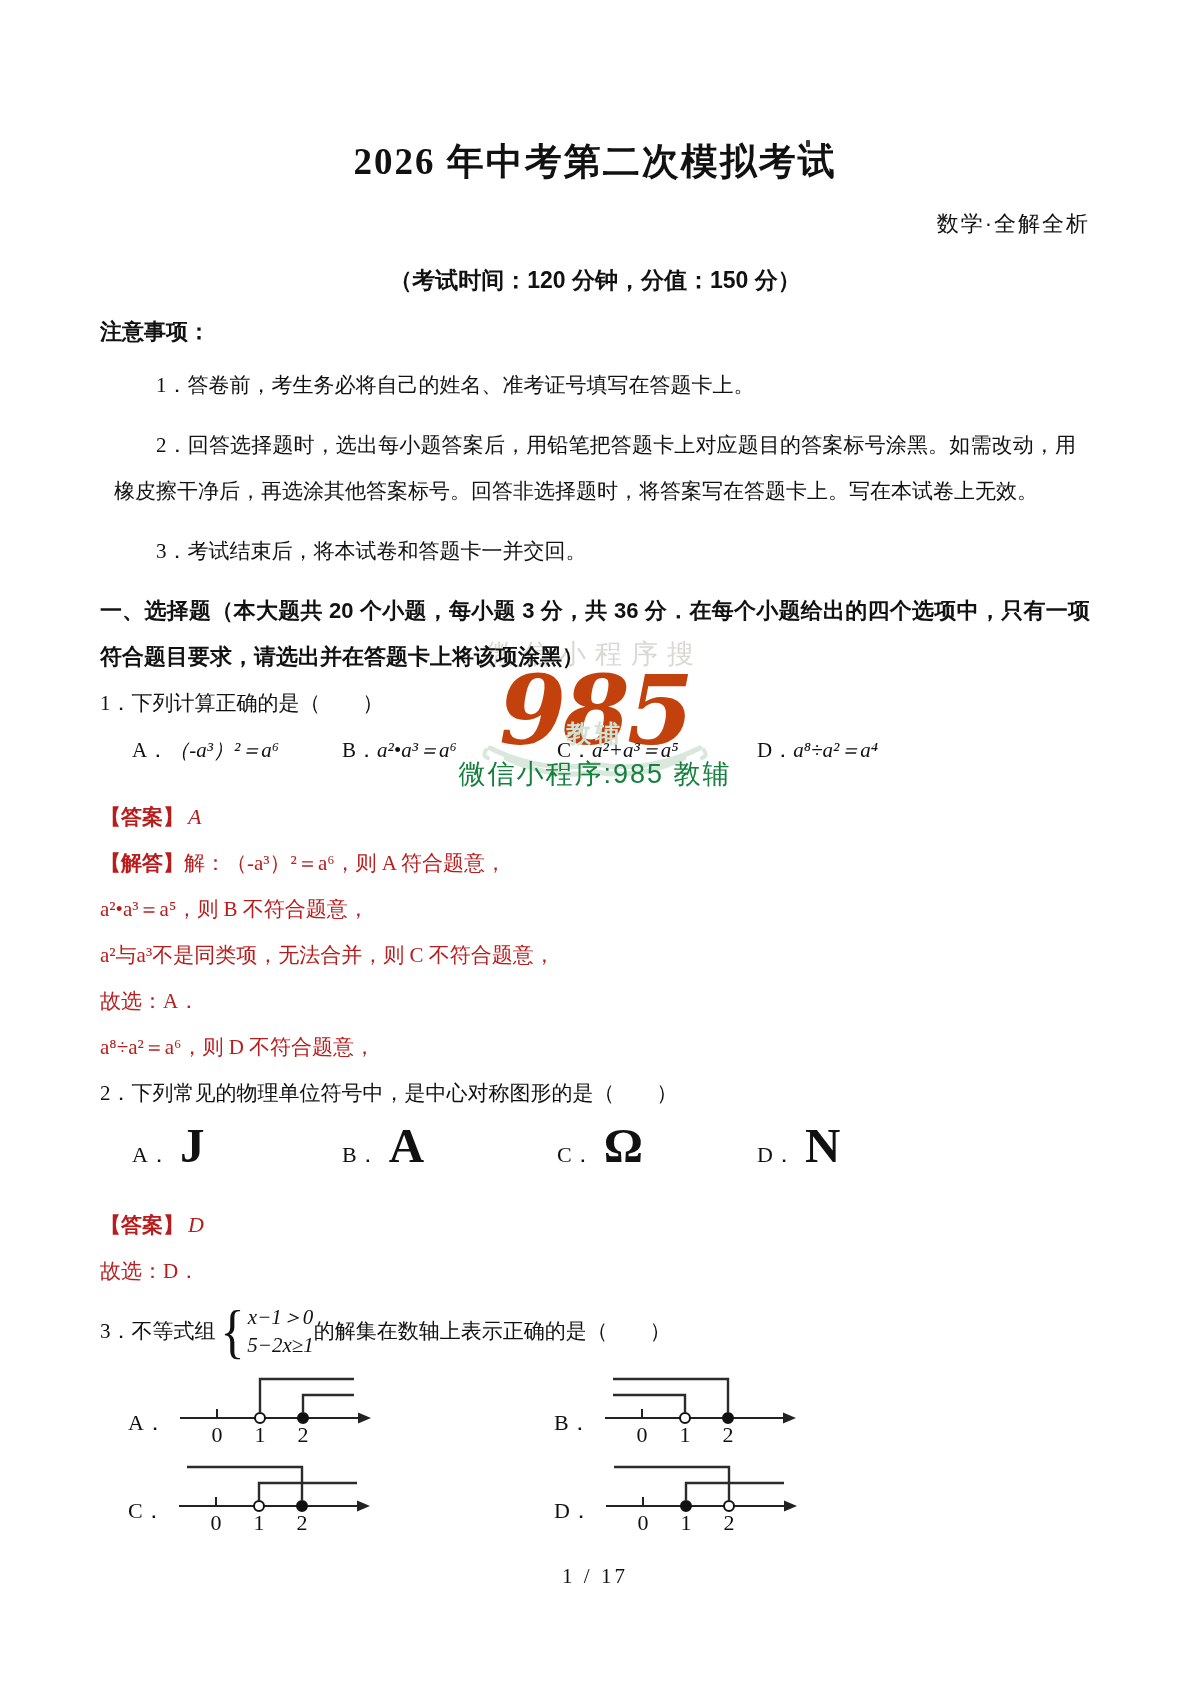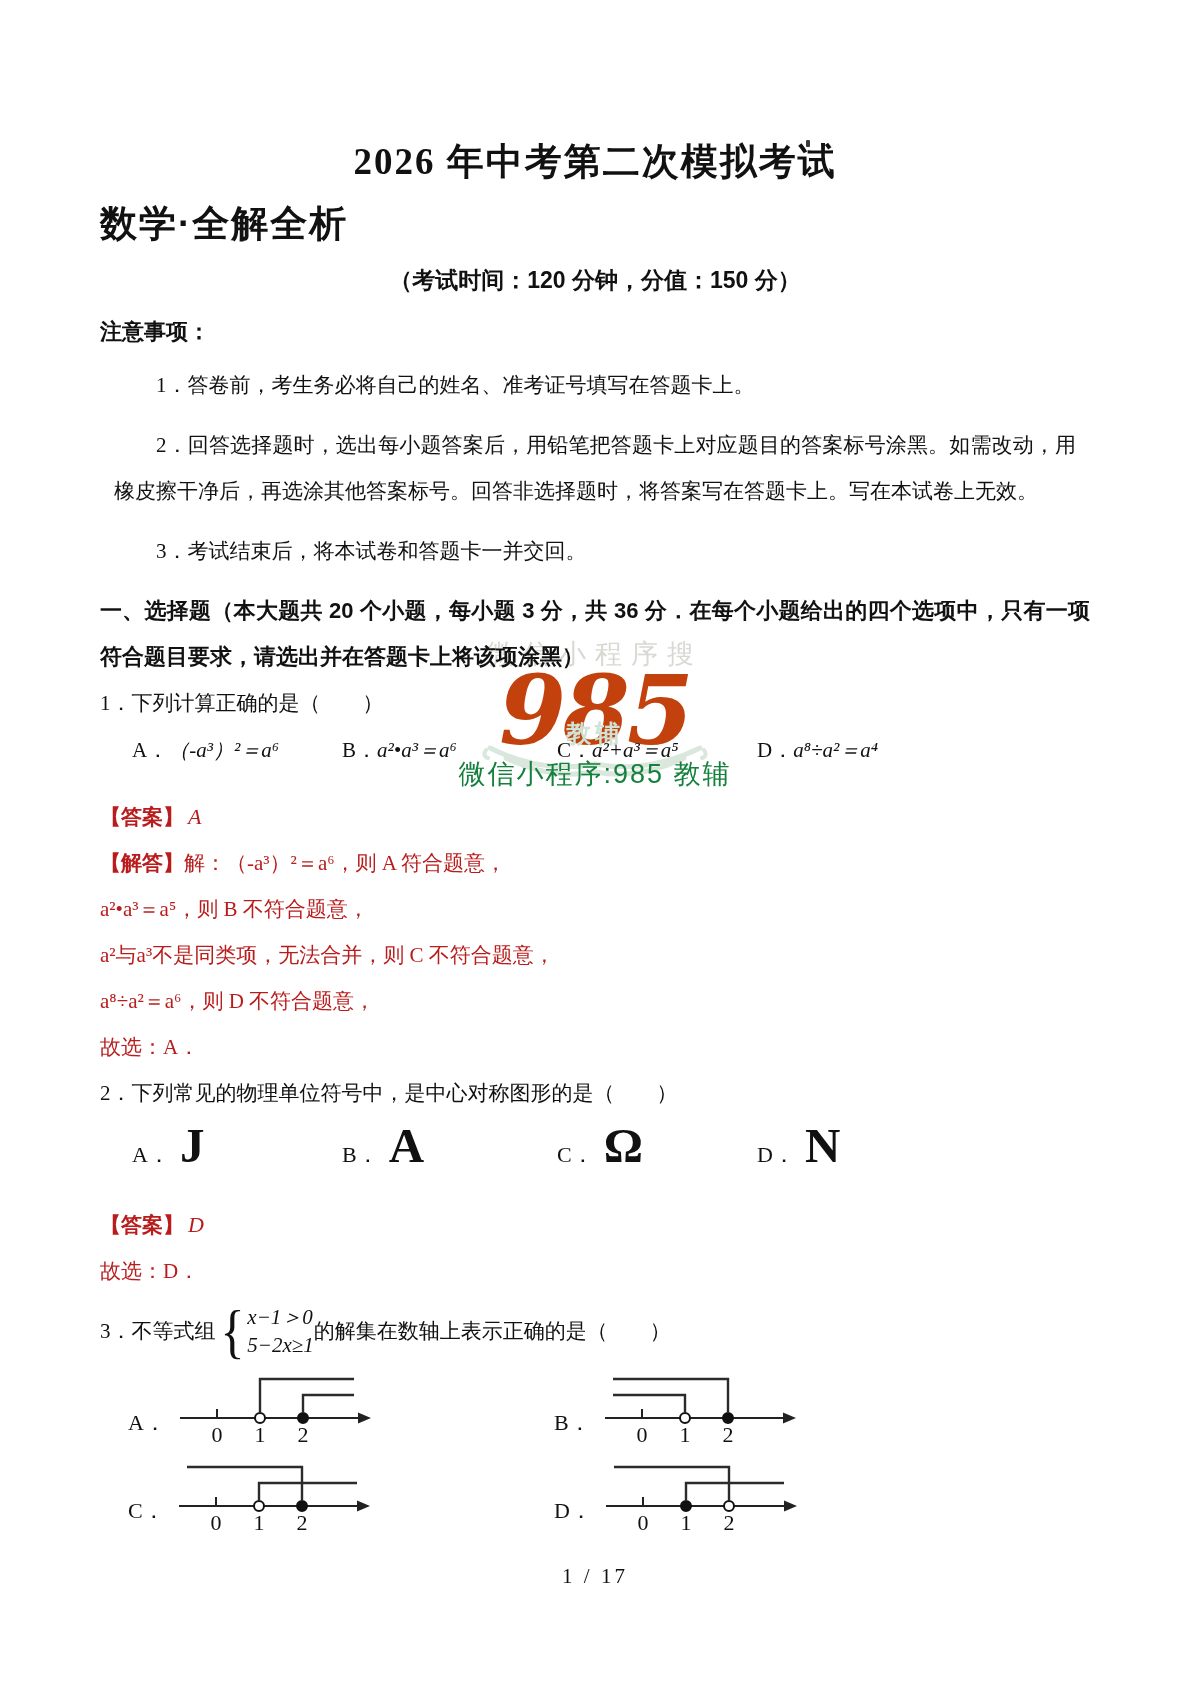--- a/index.html
+++ b/index.html
@@ -15,21 +15,21 @@
   .wm-sub{position:relative;margin-top:-34px;font-size:25px;font-weight:bold;color:#d0e2d4;
           font-family:"Liberation Sans","DejaVu Sans",sans-serif;letter-spacing:4px;}
   .wm-book{margin-top:-8px;}
   .wm-caption{position:absolute;z-index:1;left:0;right:0;top:756px;text-align:center;font-size:27px;
               letter-spacing:2px;color:#15803d;pointer-events:none;
               font-family:"Liberation Sans","DejaVu Sans",sans-serif;}
   .stray-mark{position:absolute;z-index:2;left:806px;top:140px;width:4px;height:7px;background:#3a3a3a;border-radius:1px;}
 
   
   .title{margin:0;padding-top:140px;text-align:center;font-size:37px;line-height:44px;font-weight:bold;letter-spacing:2px;}
-  .subtitle{margin:20px 0 0;text-align:left;font-size:37px;line-height:40px;font-weight:bold;letter-spacing:2px;
+  .subtitle{margin:20px 0 0;text-align:right;font-size:22px;line-height:40px;font-weight:normal;letter-spacing:2px;
             font-family:"Liberation Sans","DejaVu Sans",sans-serif;}
   .meta{margin:20px 0 0;text-align:center;font-size:23px;line-height:32px;font-weight:bold;
         font-family:"Liberation Sans","DejaVu Sans",sans-serif;}
 
   
   .notice-head{margin:20px 0 0;font-size:22px;line-height:32px;font-weight:bold;
                font-family:"Liberation Sans","DejaVu Sans",sans-serif;}
   p.body{margin:14px;font-size:21px;line-height:46px;text-align:justify;}
   p.indent{text-indent:42px;}
   .first-gap{margin-top:8px;}
@@ -53,21 +53,21 @@
   
   .red{color:#b91c1c;}
   p.ansline{margin:24px 0 0;font-size:21px;line-height:46px;}
   p.redline{margin:0;font-size:21px;line-height:46px;}
   .marker{font-weight:bold;font-family:"Liberation Sans","DejaVu Sans",sans-serif;}
   .ans-letter{font-style:italic;font-size:22px;padding-left:4px;}
 
   
   .q3-row{display:flex;align-items:center;margin-top:4px;height:66px;font-size:21px;}
   .brace{font-size:60px;font-weight:400;line-height:1;transform:scaleX(0.85);margin:0 1px 0 2px;}
-  .system{display:flex;flex-direction:column;font-size:21px;line-height:28px;font-style:italic;}
+  .system{display:flex;flex-direction:column;font-size:21px;line-height:28px;font-style:italic;text-align:center;}
 
   
   .nl-row{display:flex;margin:0 0 0 28px;height:84px;}
   .nl-row.second{margin-top:4px;}
   .nl-cell{display:flex;align-items:flex-end;}
   .nl-cell:first-child{width:426px;}
   .nl-label{font-size:22px;line-height:30px;margin:0 6px 10px 0;}
   .nl-svg svg{display:block;}
 
   .footer{margin:24px 0 0;text-align:center;font-size:21px;line-height:32px;letter-spacing:3px;}
@@ -109,22 +109,22 @@
     <div class="opt-row">
       <span class="opt"><span>A．</span><span class="formula">（-a³）²＝a⁶</span></span>
       <span class="opt"><span>B．</span><span class="formula">a²•a³＝a⁶</span></span>
       <span class="opt"><span>C．</span><span class="formula">a²+a³＝a⁵</span></span>
       <span class="opt"><span>D．</span><span class="formula">a⁸÷a²＝a⁴</span></span>
     </div>
     <p class="ansline red"><span class="marker">【答案】</span><span class="ans-letter">A</span></p>
     <p class="redline red"><span class="marker">【解答】</span><span>解：（-a³）²＝a⁶，则 A 符合题意，</span></p>
     <p class="redline red">a²•a³＝a⁵，则 B 不符合题意，</p>
     <p class="redline red">a²与a³不是同类项，无法合并，则 C 不符合题意，</p>
+    <p class="redline red">故选：A．</p>
     <p class="redline red">a⁸÷a²＝a⁶，则 D 不符合题意，</p>
-    <p class="redline red">故选：A．</p>
 
     <p class="stem">2．下列常见的物理单位符号中，是中心对称图形的是（　　）</p>
     <div class="sym-row">
       <span class="opt">
           <span>A．</span>
           <span class="big-letter">J</span>
         </span>
       <span class="opt">
           <span>B．</span>
           <span class="big-letter">A</span>

